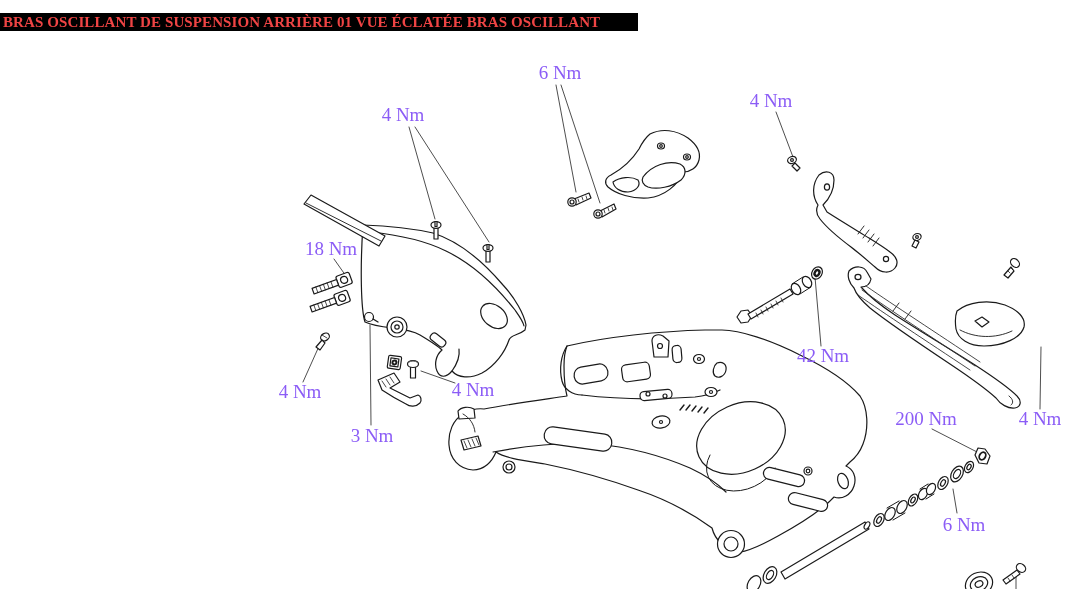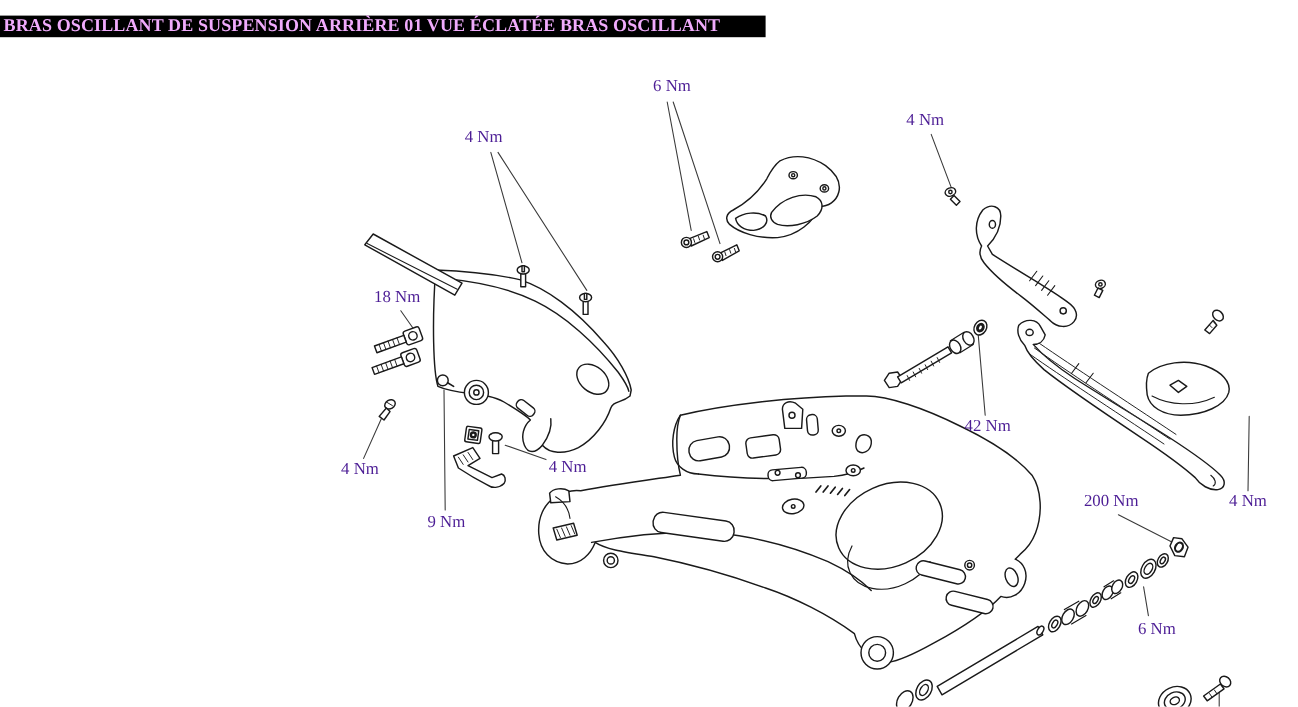--- a/index.html
+++ b/index.html
@@ -3,29 +3,29 @@
 <meta charset="utf-8">
 <style>
   html,body { margin:0; padding:0; background:#ffffff; }
   .page {
     position:relative; width:1082px; height:589px;
     background:#ffffff; overflow:hidden;
     font-family:"Liberation Serif", serif;
   }
   .titlebar {
     position:absolute; left:0; top:13px; width:638px; height:18px;
-    background:#000000; color:#f0abfc;
+    background:#000000; color:#ef4444;
     font-weight:bold; font-size:15px; line-height:18px;
     padding-left:3px; box-sizing:border-box; white-space:nowrap;
     letter-spacing:0.1px;
   }
   .diagram-svg { position:absolute; left:0; top:0; }
   .torque-label {
     position:absolute; transform:translate(-50%,-50%);
-    font-size:14px; color:#4c1d95; white-space:nowrap;
+    font-size:19px; color:#8b5cf6; white-space:nowrap;
     font-family:"Liberation Serif", serif;
   }
 </style>
 </head>
 <body>
 
 <div class="page">
 
   <svg class="diagram-svg" width="1082" height="589" viewBox="0 0 1082 589" fill="none" stroke="#1a1a1a" stroke-width="1.2" stroke-linecap="round" stroke-linejoin="round">
 
@@ -298,20 +298,20 @@
     </g>
   </svg>
 
   <div class="titlebar">BRAS OSCILLANT DE SUSPENSION ARRIÈRE 01 VUE ÉCLATÉE BRAS OSCILLANT</div>
 
   <div class="torque-label" style="left:403px; top:115px">4 Nm</div>
   <div class="torque-label" style="left:560px; top:73px">6 Nm</div>
   <div class="torque-label" style="left:771px; top:101px">4 Nm</div>
   <div class="torque-label" style="left:331px; top:249px">18 Nm</div>
   <div class="torque-label" style="left:300px; top:392px">4 Nm</div>
-  <div class="torque-label" style="left:372px; top:436px">9 Nm</div>
+  <div class="torque-label" style="left:372px; top:436px">3 Nm</div>
   <div class="torque-label" style="left:473px; top:390px">4 Nm</div>
   <div class="torque-label" style="left:823px; top:356px">42 Nm</div>
   <div class="torque-label" style="left:926px; top:419px">200 Nm</div>
   <div class="torque-label" style="left:1040px; top:419px">4 Nm</div>
   <div class="torque-label" style="left:964px; top:525px">6 Nm</div>
 
 </div>
 
 </body></html>

